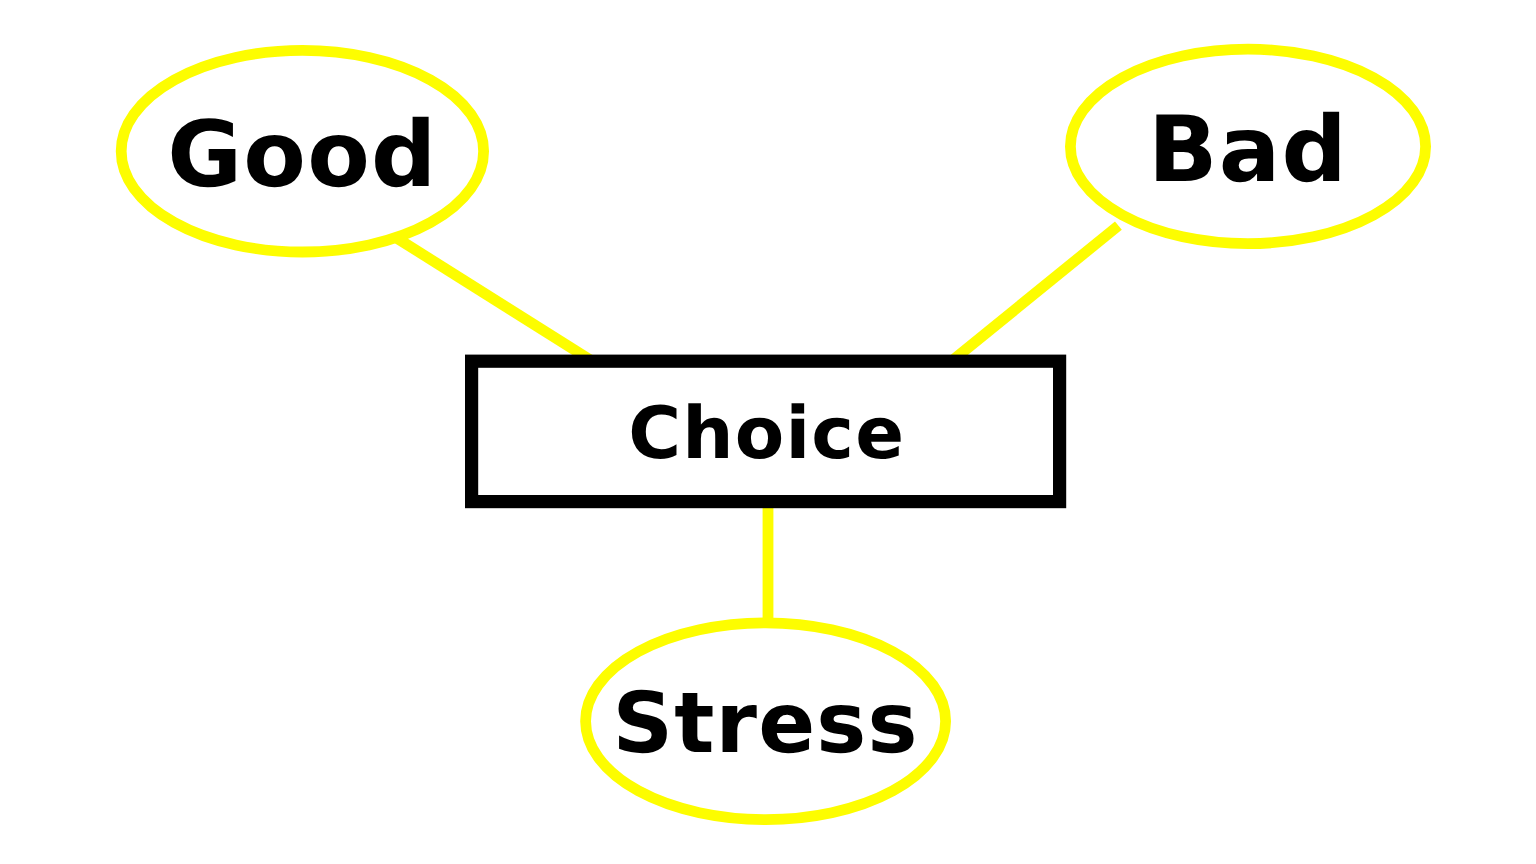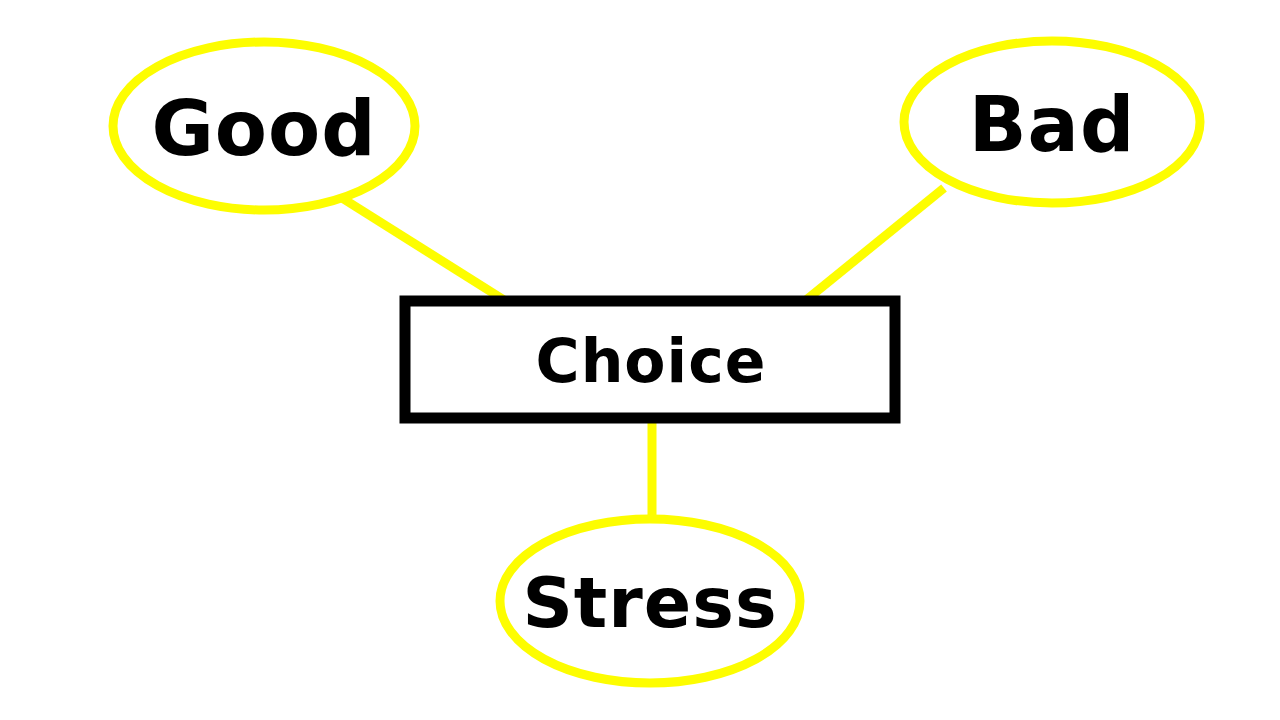--- a/index.html
+++ b/index.html
@@ -8,21 +8,20 @@
     background: #ffffff;
     width: 1280px;
     height: 720px;
     overflow: hidden;
   }
   .canvas {
     position: relative;
     width: 1012px;
     height: 720px;
     background: #ffffff;
-    padding-left: 12px;
   }
   svg text {
     font-family: "DejaVu Sans", "Liberation Sans", sans-serif;
     font-weight: bold;
     fill: #000000;
     text-anchor: middle;
   }
   .node-label-lg { font-size: 76px; letter-spacing: 1px; }
   .node-label-md { font-size: 70px; letter-spacing: 1px; }
   .center-label  { font-size: 60px; letter-spacing: 1px; }

